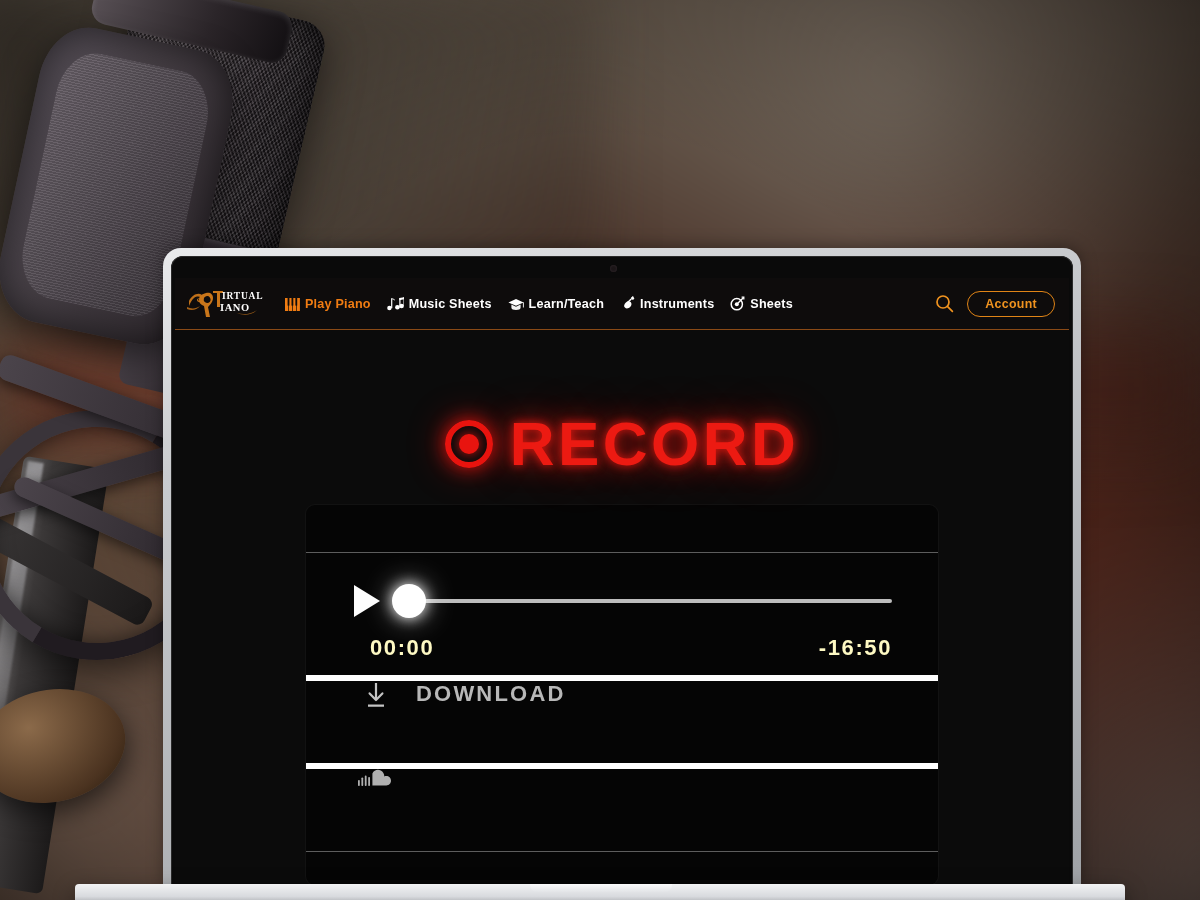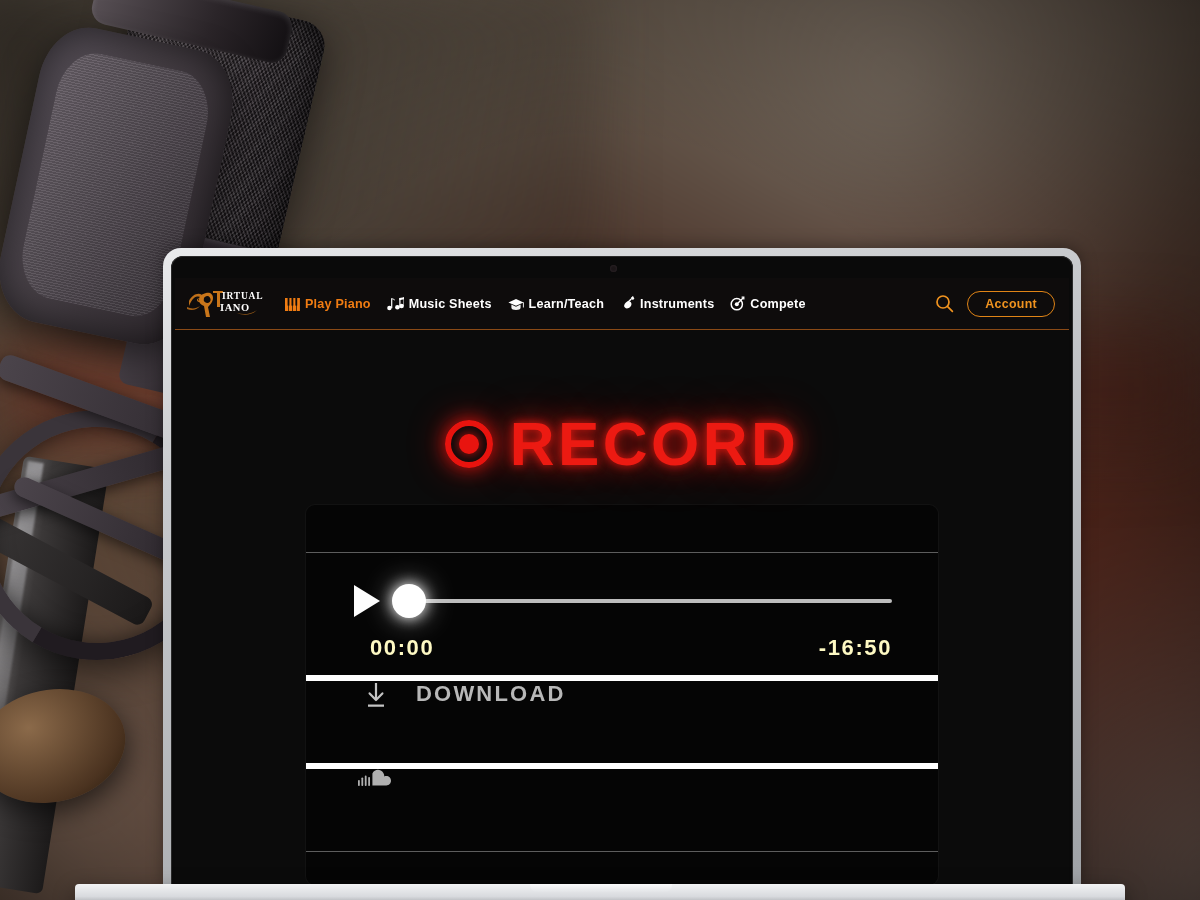--- a/index.html
+++ b/index.html
@@ -349,21 +349,21 @@
 
         <div class="nav-item">
           <span class="nav-ico">
             <svg width="15" height="15" viewBox="0 0 15 15">
               <circle cx="6.8" cy="8.2" r="5.6" fill="none" stroke="#ffffff" stroke-width="1.5"></circle>
               <circle cx="6.8" cy="8.2" r="2" fill="#ffffff"></circle>
               <path d="M6.8 8.2 13.6 1.4" stroke="#ffffff" stroke-width="1.4" fill="none"></path>
               <path d="M11.6 1.2 13.8 1.2 13.8 3.4" fill="none" stroke="#ffffff" stroke-width="1.3"></path>
             </svg>
           </span>
-          <span class="nav-label">Compete</span>
+          <span class="nav-label">Sheets</span>
         </div>
 
       </div>
 
       <div class="nav-right">
         <div class="search-btn">
           <svg width="19" height="19" viewBox="0 0 19 19">
             <circle cx="8" cy="8" r="6" fill="none" stroke="#f0931f" stroke-width="1.7"></circle>
             <path d="M12.4 12.4 17.4 17.4" stroke="#f0931f" stroke-width="1.7" fill="none" stroke-linecap="round"></path>
           </svg>

